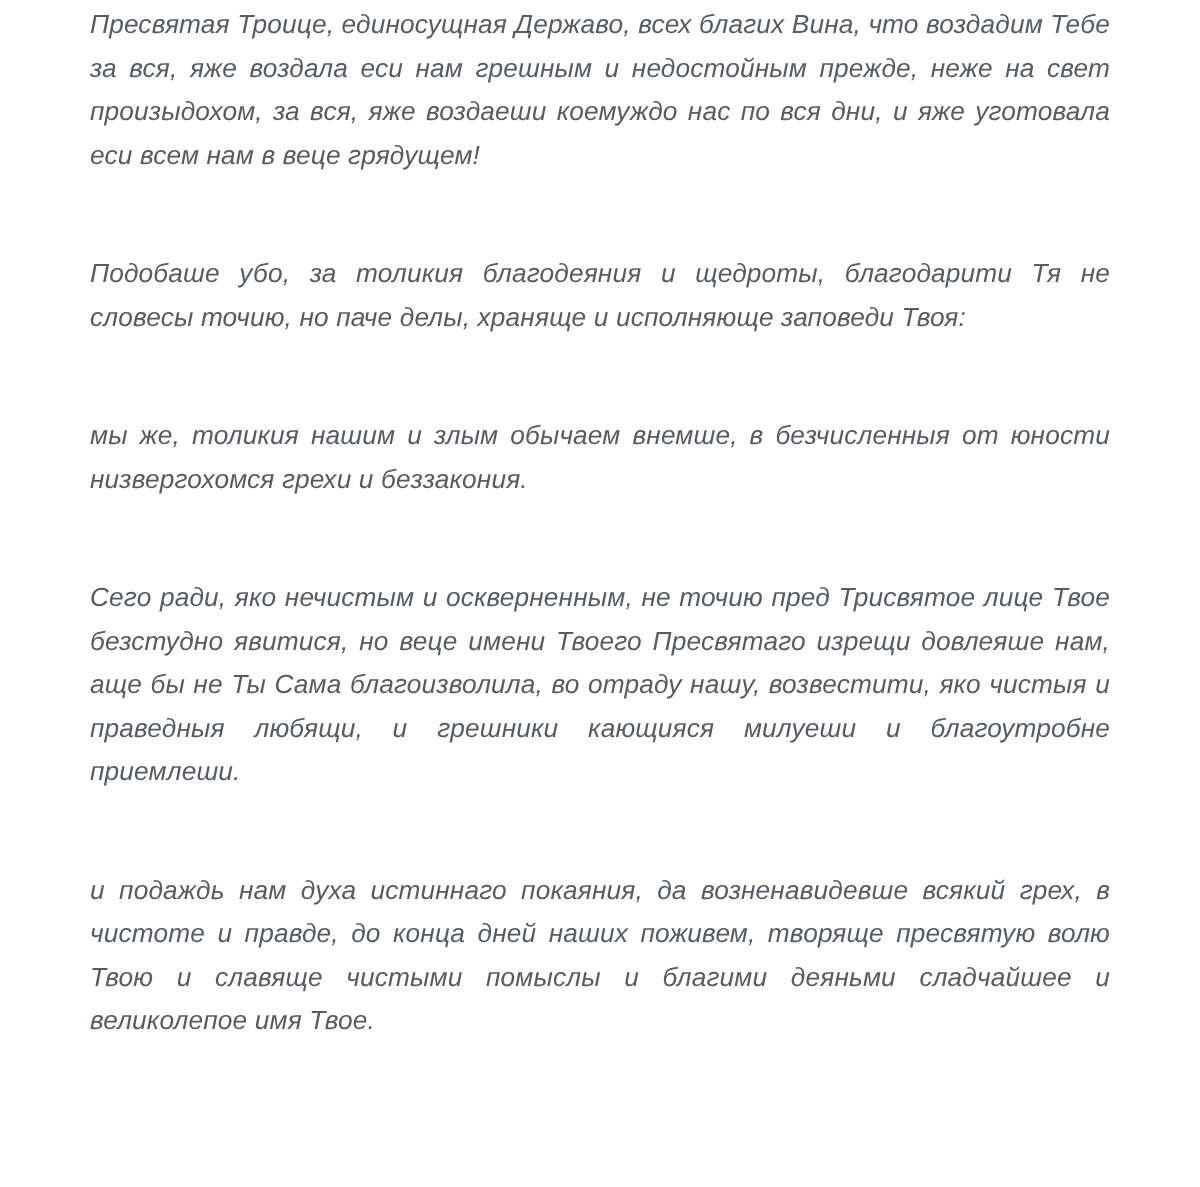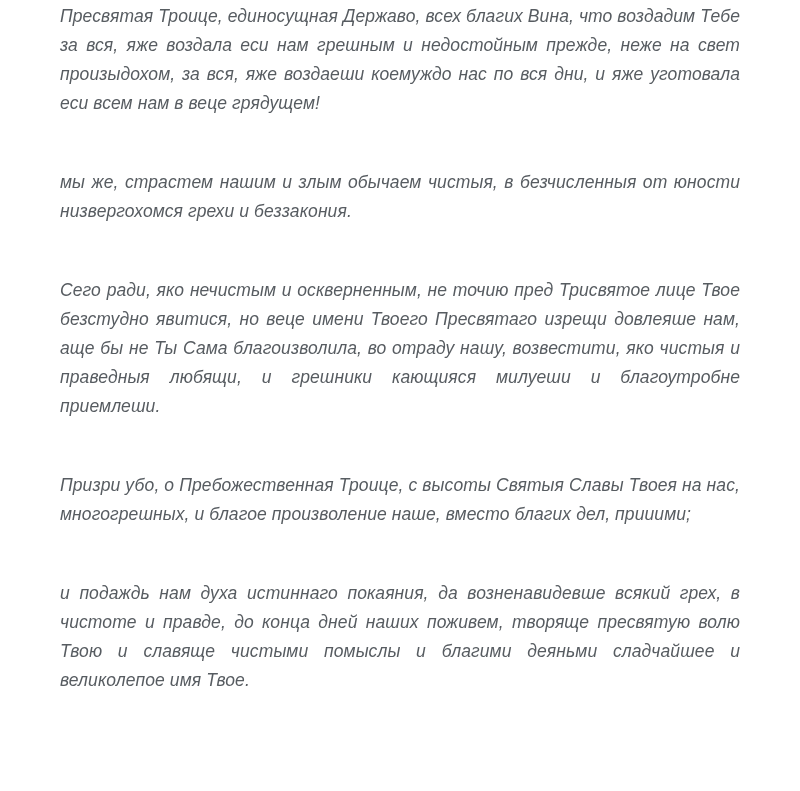--- a/index.html
+++ b/index.html
@@ -29,17 +29,17 @@
   }
   .para:last-child {
     margin-bottom: 0;
   }
 </style>
 </head>
 <body>
 
 <main class="page">
   <p class="para">Пресвятая Троице, единосущная Державо, всех благих Вина, что воздадим Тебе за вся, яже воздала еси нам грешным и недостойным прежде, неже на свет произыдохом, за вся, яже воздаеши коемуждо нас по вся дни, и яже уготовала еси всем нам в веце грядущем!</p>
-  <p class="para">мы же, страстем нашим и злым обычаем чистыя, в безчисленныя от юности низвергохомся грехи и беззакония.</p>
+  <p class="para">Подобаше убо, за толикия благодеяния и щедроты, благодарити Тя не словесы точию, но паче делы, храняще и исполняюще заповеди Твоя:</p>
+  <p class="para">мы же, толикия нашим и злым обычаем внемше, в безчисленныя от юности низвергохомся грехи и беззакония.</p>
   <p class="para">Сего ради, яко нечистым и оскверненным, не точию пред Трисвятое лице Твое безстудно явитися, но веце имени Твоего Пресвятаго изрещи довлеяше нам, аще бы не Ты Сама благоизволила, во отраду нашу, возвестити, яко чистыя и праведныя любящи, и грешники кающияся милуеши и благоутробне приемлеши.</p>
-  <p class="para">Призри убо, о Пребожественная Троице, с высоты Святыя Славы Твоея на нас, многогрешных, и благое произволение наше, вместо благих дел, прииими;</p>
   <p class="para">и подаждь нам духа истиннаго покаяния, да возненавидевше всякий грех, в чистоте и правде, до конца дней наших поживем, творяще пресвятую волю Твою и славяще чистыми помыслы и благими деяньми сладчайшее и великолепое имя Твое.</p>
 </main>
 
 </body></html>

